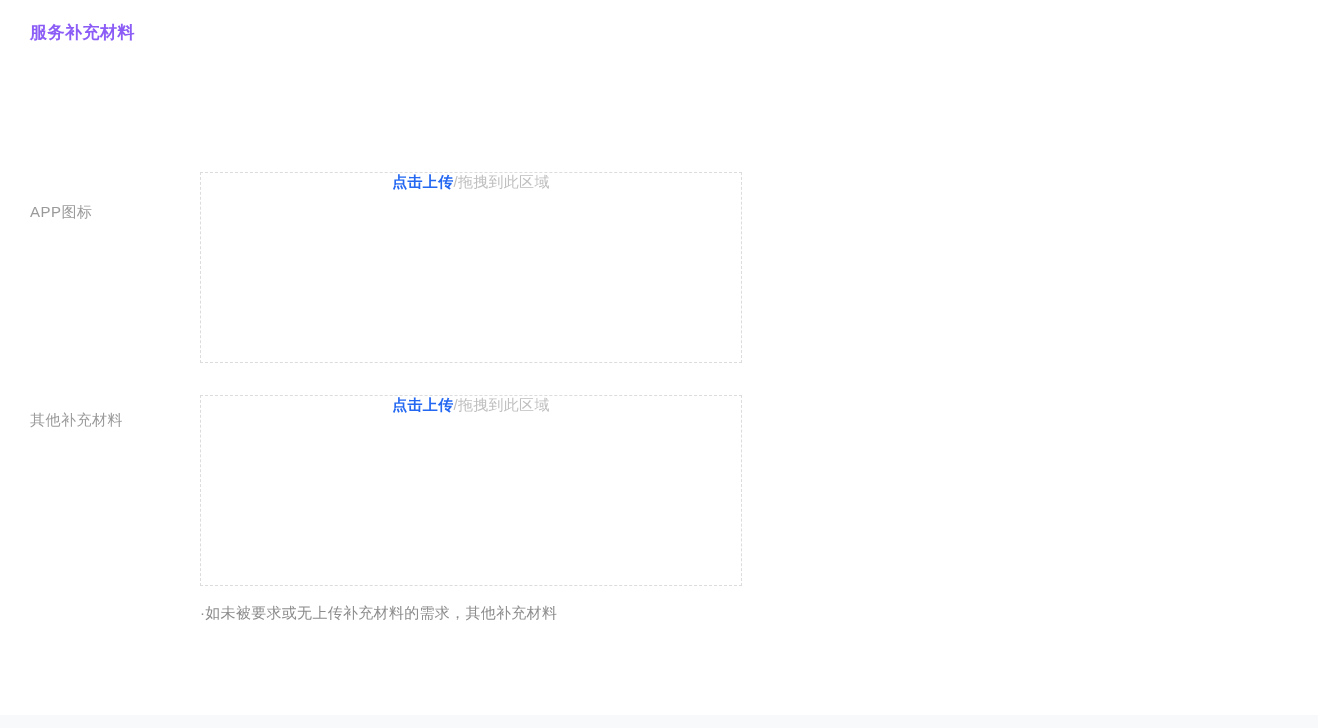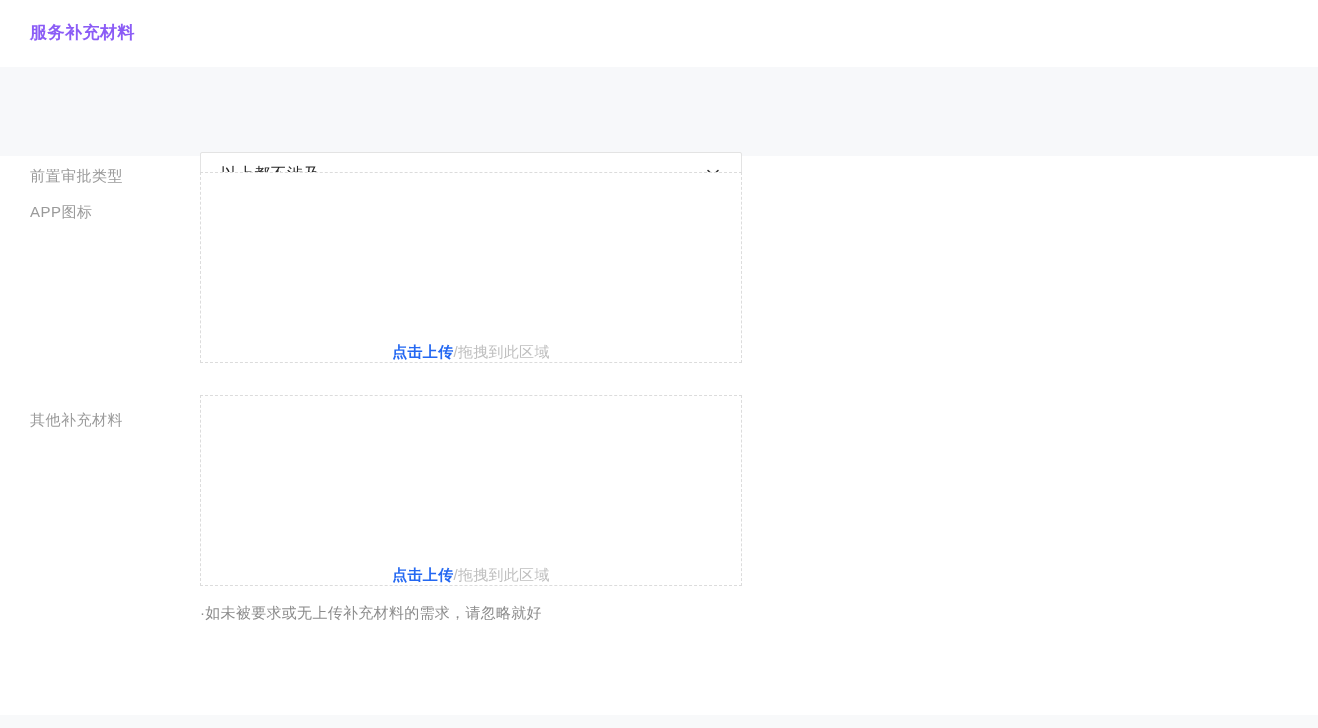--- a/index.html
+++ b/index.html
@@ -48,21 +48,21 @@
     flex: 1;
     letter-spacing: 0.5px;
   }
   .select-box svg { flex: none; }
 
   .dropzone {
     position: absolute; left: 200px;
     width: 542px; height: 191px;
     background: #ffffff;
     border: 1px dashed #dcdcdc;
-    display: flex; align-items: flex-end; justify-content: center;
+    display: flex; align-items: flex-start; justify-content: center;
     cursor: pointer;
   }
   .dropzone-appicon { top: 172px; }
   .dropzone-other   { top: 395px; }
   .dz-text { font-size: 15px; letter-spacing: 0.3px; }
   .dz-click { color: #2468f2; font-weight: bold; }
   .dz-drag  { color: #bfbfbf; }
 
   .notes {
     position: absolute; left: 200px; top: 598px;
@@ -82,48 +82,36 @@
     background: #f8f9fa;
   }
 </style>
 </head>
 <body>
 
 <div class="page">
 
   <h2 class="section-title">服务补充材料</h2>
 
-  <div class="pre-approval-band">
-    <span class="field-label label-preapproval">前置审批类型</span>
-
-    <div class="select-box">
-      <span class="select-value">以上都不涉及</span>
-      <span>
-        <svg width="16" height="16" viewBox="0 0 16 16">
-          <polyline points="3,5.5 8,10.5 13,5.5" fill="none" stroke="#333333" stroke-width="1.6" stroke-linecap="round" stroke-linejoin="round"></polyline>
-        </svg>
-      </span>
-    </div>
-  </div>
 
   <span class="field-label label-appicon">APP图标</span>
 
   <div class="dropzone dropzone-appicon">
     <span class="dz-text">
       <span class="dz-click">点击上传</span><span class="dz-drag">/拖拽到此区域</span>
     </span>
   </div>
 
   <span class="field-label label-other">其他补充材料</span>
 
   <div class="dropzone dropzone-other">
     <span class="dz-text">
       <span class="dz-click">点击上传</span><span class="dz-drag">/拖拽到此区域</span>
     </span>
   </div>
 
   <ul class="notes">
-    <li>·如未被要求或无上传补充材料的需求，请忽略就好</li>
+    <li>·如未被要求或无上传补充材料的需求，其他补充材料</li>
   </ul>
 
   <div class="bottom-strip"></div>
 
 </div>
 
 </body></html>

